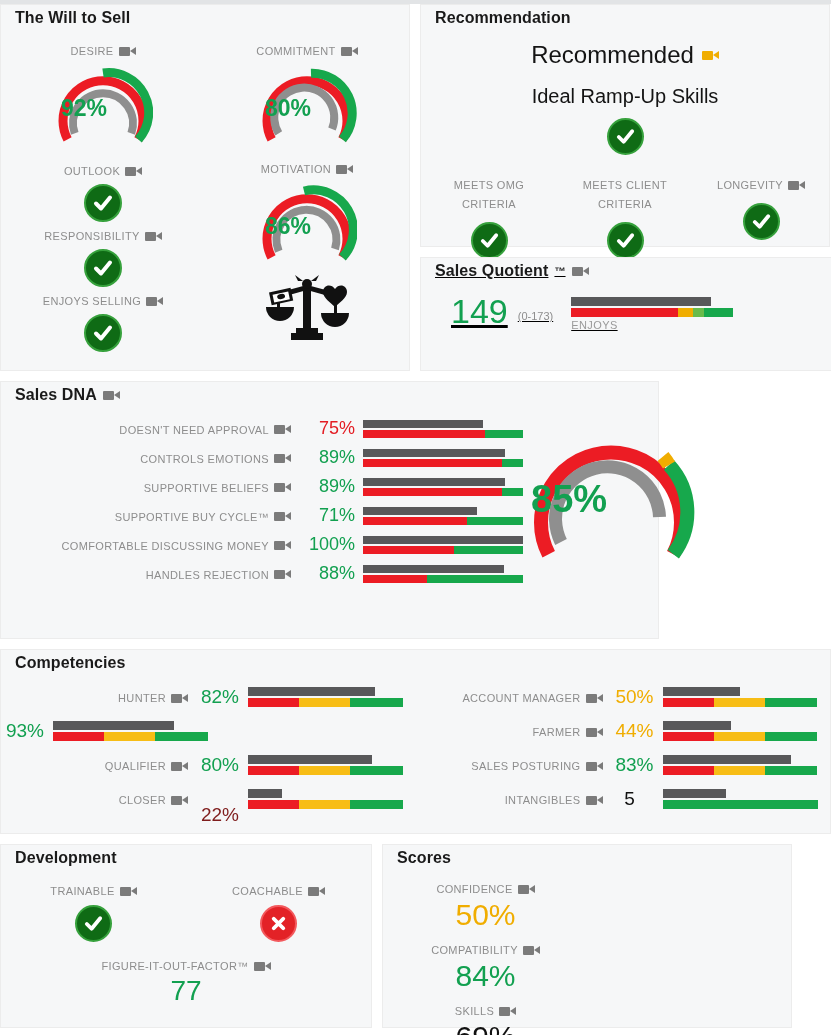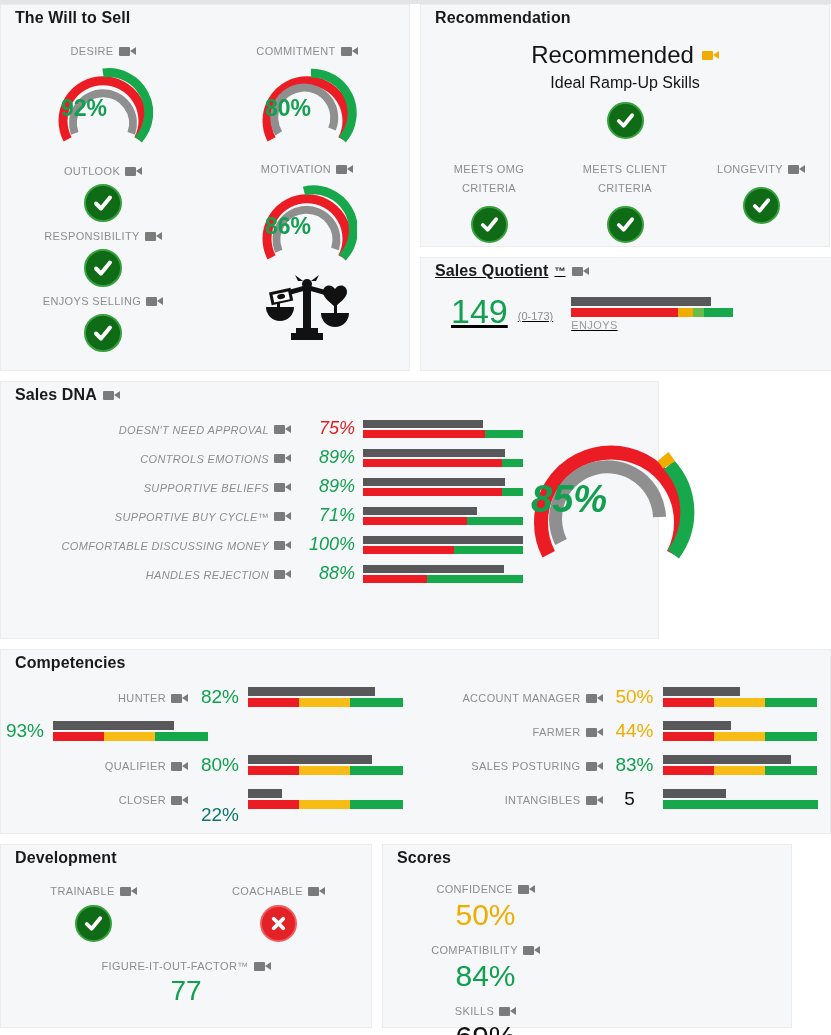--- a/index.html
+++ b/index.html
@@ -79,61 +79,61 @@
   .chkstack .lbl { margin-top:8px; justify-content:center; }
   .chkstack .badge { margin:5px auto 0; }
 
   
   #p-rec { width:410px; height:243px; }
   .rec-main { text-align:center; padding-top:14px; }
   .rec-head {
     font-size:24px; font-weight:normal; color:#141414;
     display:flex; align-items:center; justify-content:center; gap:8px;
   }
-  .rec-sub { font-size:16px; color:#141414; margin-top:5px; }
+  .rec-sub { font-size:20px; color:#141414; margin-top:16px; }
   .rec-badge { margin:10px auto 0; }
   .rec-crit { display:flex; margin-top:20px; }
   .rec-crit > div { flex:1; text-align:center; }
   .rec-crit .lbl { justify-content:center; line-height:19px; white-space:normal; display:inline-flex; }
   .rec-crit .badge { margin:8px auto 0; }
 
   
   #p-sq { width:484px; height:114px;text-decoration:underline; }
   .sq-body { display:flex; align-items:flex-start; padding:14px 0 0 30px; }
   .sq-num { font-size:34px; color:#12a050; font-weight:normal; line-height:34px; }
   .sq-range { font-size:11px; color:#8d8d8d; margin-left:10px; margin-top:16px; }
   .sq-bars { margin-left:18px; margin-top:3px; width:162px; }
   .sq-top { height:9px; background:#58585a; }
   .sq-bot { height:9px; display:flex; margin-top:2px; }
   .sq-elite { font-size:11px; color:#9a9a9a; letter-spacing:0.4px; margin-top:2px; }
 
   
   #p-dna { width:659px; height:258px; }
-  .dna-wrap { display:flex; padding-top:10px;font-style:italic; }
+  .dna-wrap { display:flex; padding-top:10px; }
   .dna-list { width:570px; padding-left:0; }
   .dna-row { display:flex; align-items:center; height:29px; }
   .dna-lbl { width:300px; text-align:right; padding-right:10px; }
   .dna-lbl .lbl { justify-content:flex-end; }
   .dna-pct { width:62px; text-align:right; font-size:18px; color:#12a050; padding-right:8px; }
   .dna-pct.red { color:#e31c23; }
   .dna-bars { width:160px; }
   .dna-top { height:8px; background:#58585a; }
   .dna-bot { height:8px; margin-top:2px; display:flex; }
   .dna-gauge { flex:1; display:flex; align-items:center; justify-content:center; padding-bottom:10px; }
 
   
   #p-comp { width:831px; height:185px; }
   .comp-wrap { display:flex; padding-top:8px; }
   .comp-half { width:415px; }
   .comp-row { display:flex; align-items:center; height:34px; }
   .comp-lbl { width:195px; text-align:right; padding-right:8px; }
   .comp-lbl .lbl { justify-content:flex-end; }
   .comp-pct { width:52px; text-align:right; font-size:19px; color:#12a050; padding-right:9px; }
   .comp-pct.amber { color:#f0ad00; }
-  .comp-pct.red { color:#0f766e;margin-top:32px; }
+  .comp-pct.red { color:#7f1d1d;margin-top:32px; }
   .comp-pct.black { color:#111; text-align:center; padding-right:14px; }
   .comp-bars { width:155px; }
   .comp-top { height:9px; background:#58585a; }
   .comp-bot { height:9px; margin-top:2px; display:flex; }
 
   
   #p-dev { width:372px; height:184px; }
   .dev-wrap { display:flex; padding-top:14px; }
   .dev-col { width:205px; text-align:center; }
   .dev-col .lbl { justify-content:center; }

